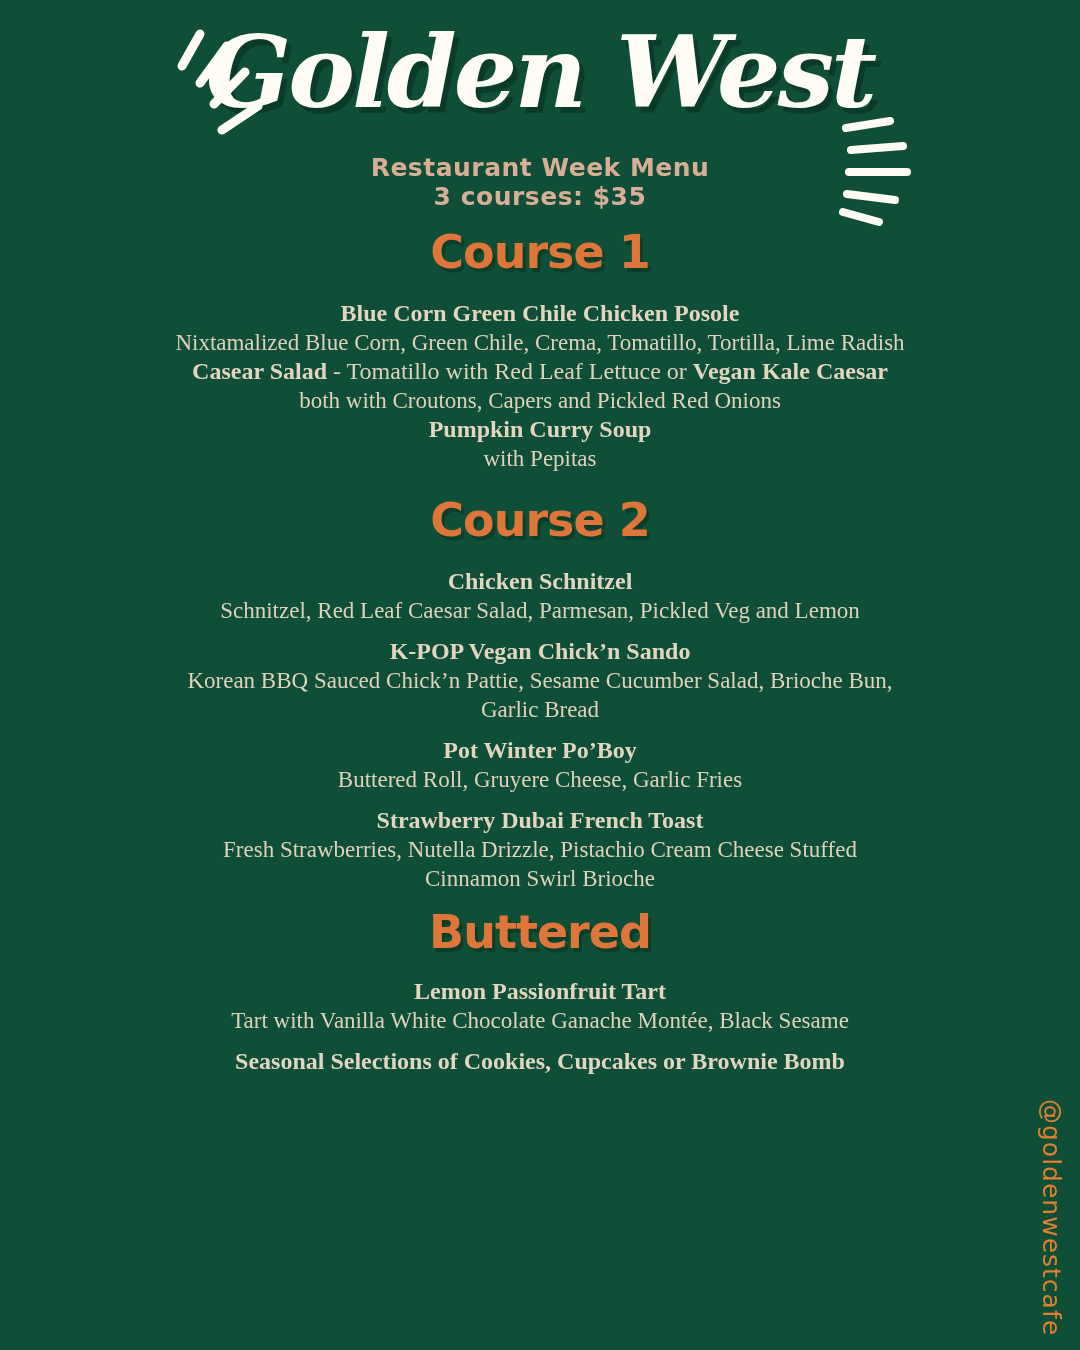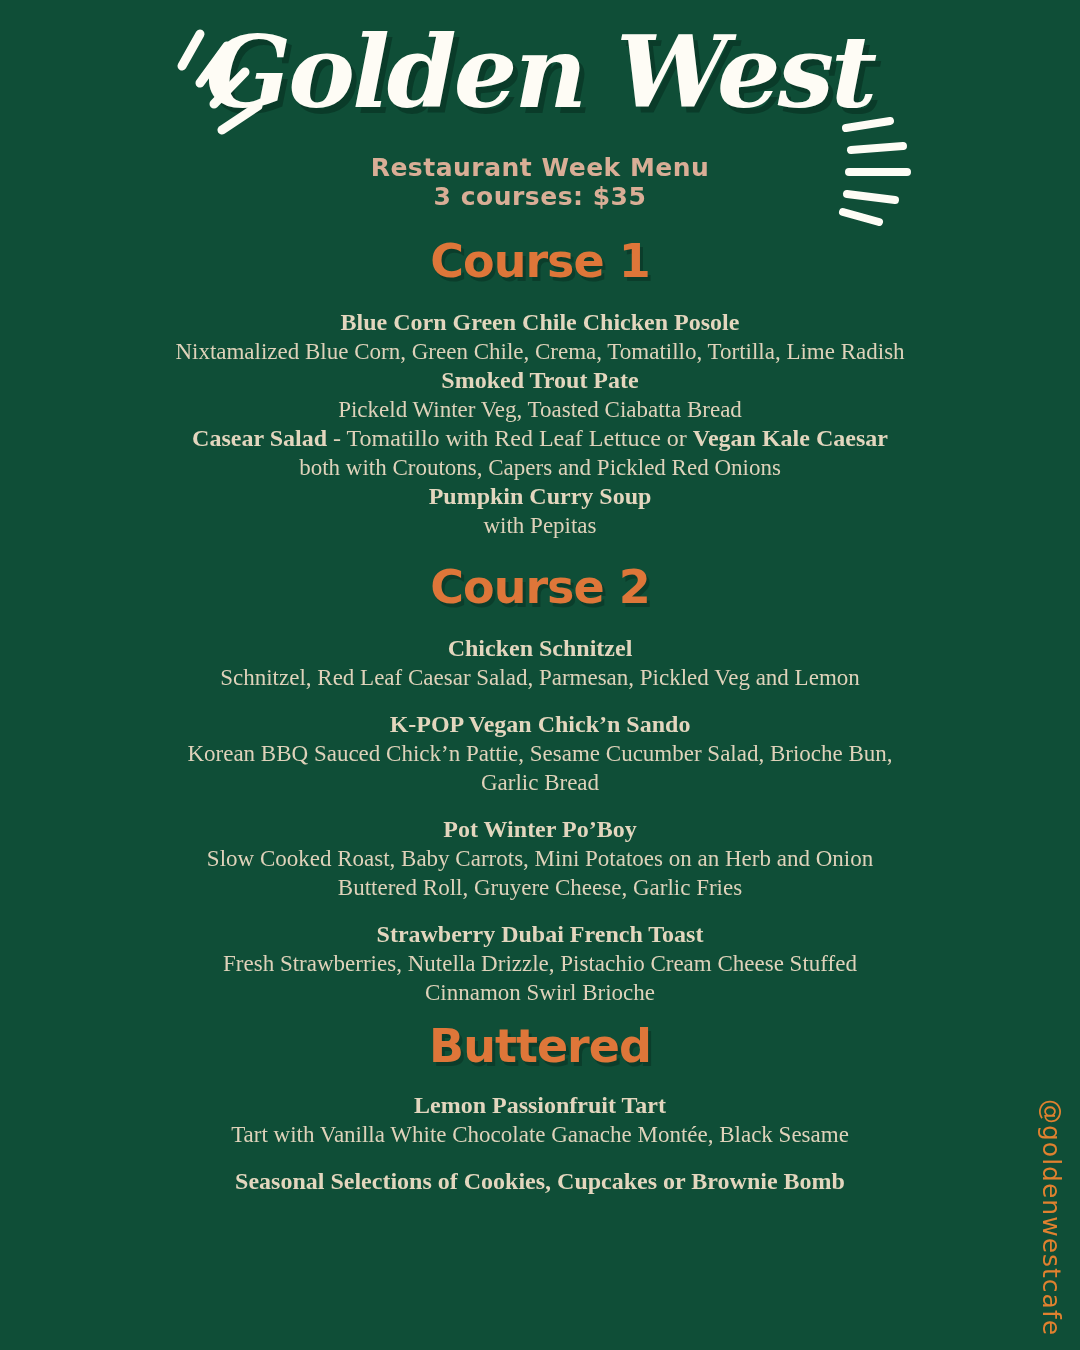--- a/index.html
+++ b/index.html
@@ -54,24 +54,24 @@
   .section-title {
     font-family: "DejaVu Sans", sans-serif;
     font-weight: bold;
     font-size: 46px;
     line-height: 46px;
     letter-spacing: -1px;
     color: var(--accent-orange);
     text-shadow: 3px 4px 0 rgba(7, 42, 28, 0.45);
     margin: 24px 0;
   }
-  .section--course1 .section-title { margin-top: 27px; }
+  .section--course1 .section-title { margin-top: 18px; }
   .section--dessert .section-title { margin-top: 16px; margin-bottom: 22px; }
   .menu-item { }
-  .section--course2 .menu-item, .section--dessert .menu-item { margin-top: 18px; }
+  .section--course2 .menu-item, .section--dessert .menu-item { margin-top: 12px; }
   .item-name {
     font-size: 24px;
     line-height: 29px;
     font-weight: bold;
     color: var(--cream);
   }
   .item-name .regular { font-weight: normal; color: #DFD2BA; }
   .item-desc {
     font-size: 23px;
     line-height: 29px;
@@ -118,24 +118,20 @@
   </div>
 
   <div class="section section--course1">
     <h2 class="section-title">Course 1</h2>
 
     <div class="menu-item">
       <div class="item-name">Blue Corn Green Chile Chicken Posole</div>
       <div class="item-desc">Nixtamalized Blue Corn, Green Chile, Crema, Tomatillo, Tortilla, Lime Radish</div>
     </div>
 
-    <div class="menu-item">
-      <div class="item-name">Smoked Trout Pate</div>
-      <div class="item-desc">Pickeld Winter Veg, Toasted Ciabatta Bread</div>
-    </div>
 
     <div class="menu-item">
       <div class="item-name"><span>Casear Salad</span><span class="regular"> - Tomatillo with Red Leaf Lettuce or </span><span>Vegan Kale Caesar</span></div>
       <div class="item-desc">both with Croutons, Capers and Pickled Red Onions</div>
     </div>
 
     <div class="menu-item">
       <div class="item-name">Pumpkin Curry Soup</div>
       <div class="item-desc">with Pepitas</div>
     </div>
@@ -150,21 +146,20 @@
     </div>
 
     <div class="menu-item">
       <div class="item-name">K-POP Vegan Chick’n Sando</div>
       <div class="item-desc">Korean BBQ Sauced Chick’n Pattie, Sesame Cucumber Salad, Brioche Bun,</div>
       <div class="item-desc">Garlic Bread</div>
     </div>
 
     <div class="menu-item">
       <div class="item-name">Pot Winter Po’Boy</div>
-      <div class="item-desc">Slow Cooked Roast, Baby Carrots, Mini Potatoes on an Herb and Onion</div>
       <div class="item-desc">Buttered Roll, Gruyere Cheese, Garlic Fries</div>
     </div>
 
     <div class="menu-item">
       <div class="item-name">Strawberry Dubai French Toast</div>
       <div class="item-desc">Fresh Strawberries, Nutella Drizzle, Pistachio Cream Cheese Stuffed</div>
       <div class="item-desc">Cinnamon Swirl Brioche</div>
     </div>
   </div>
 

